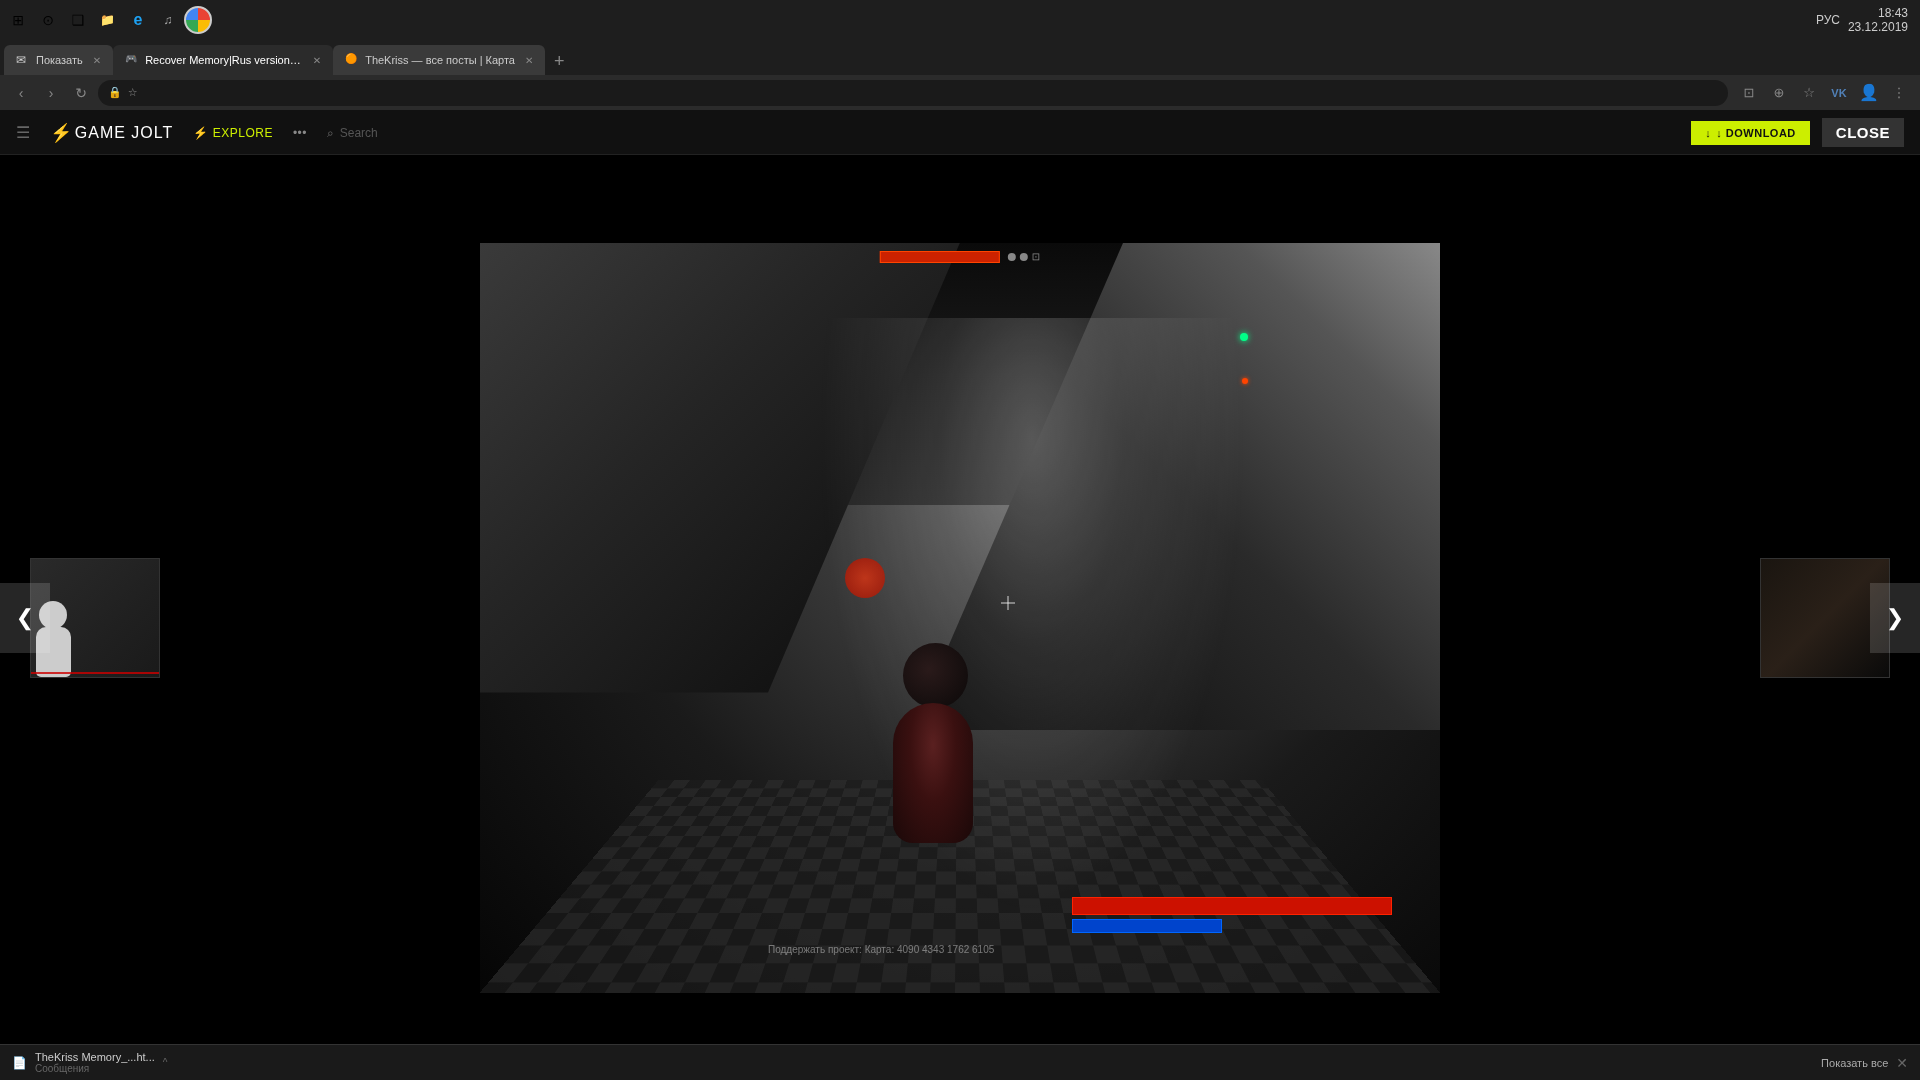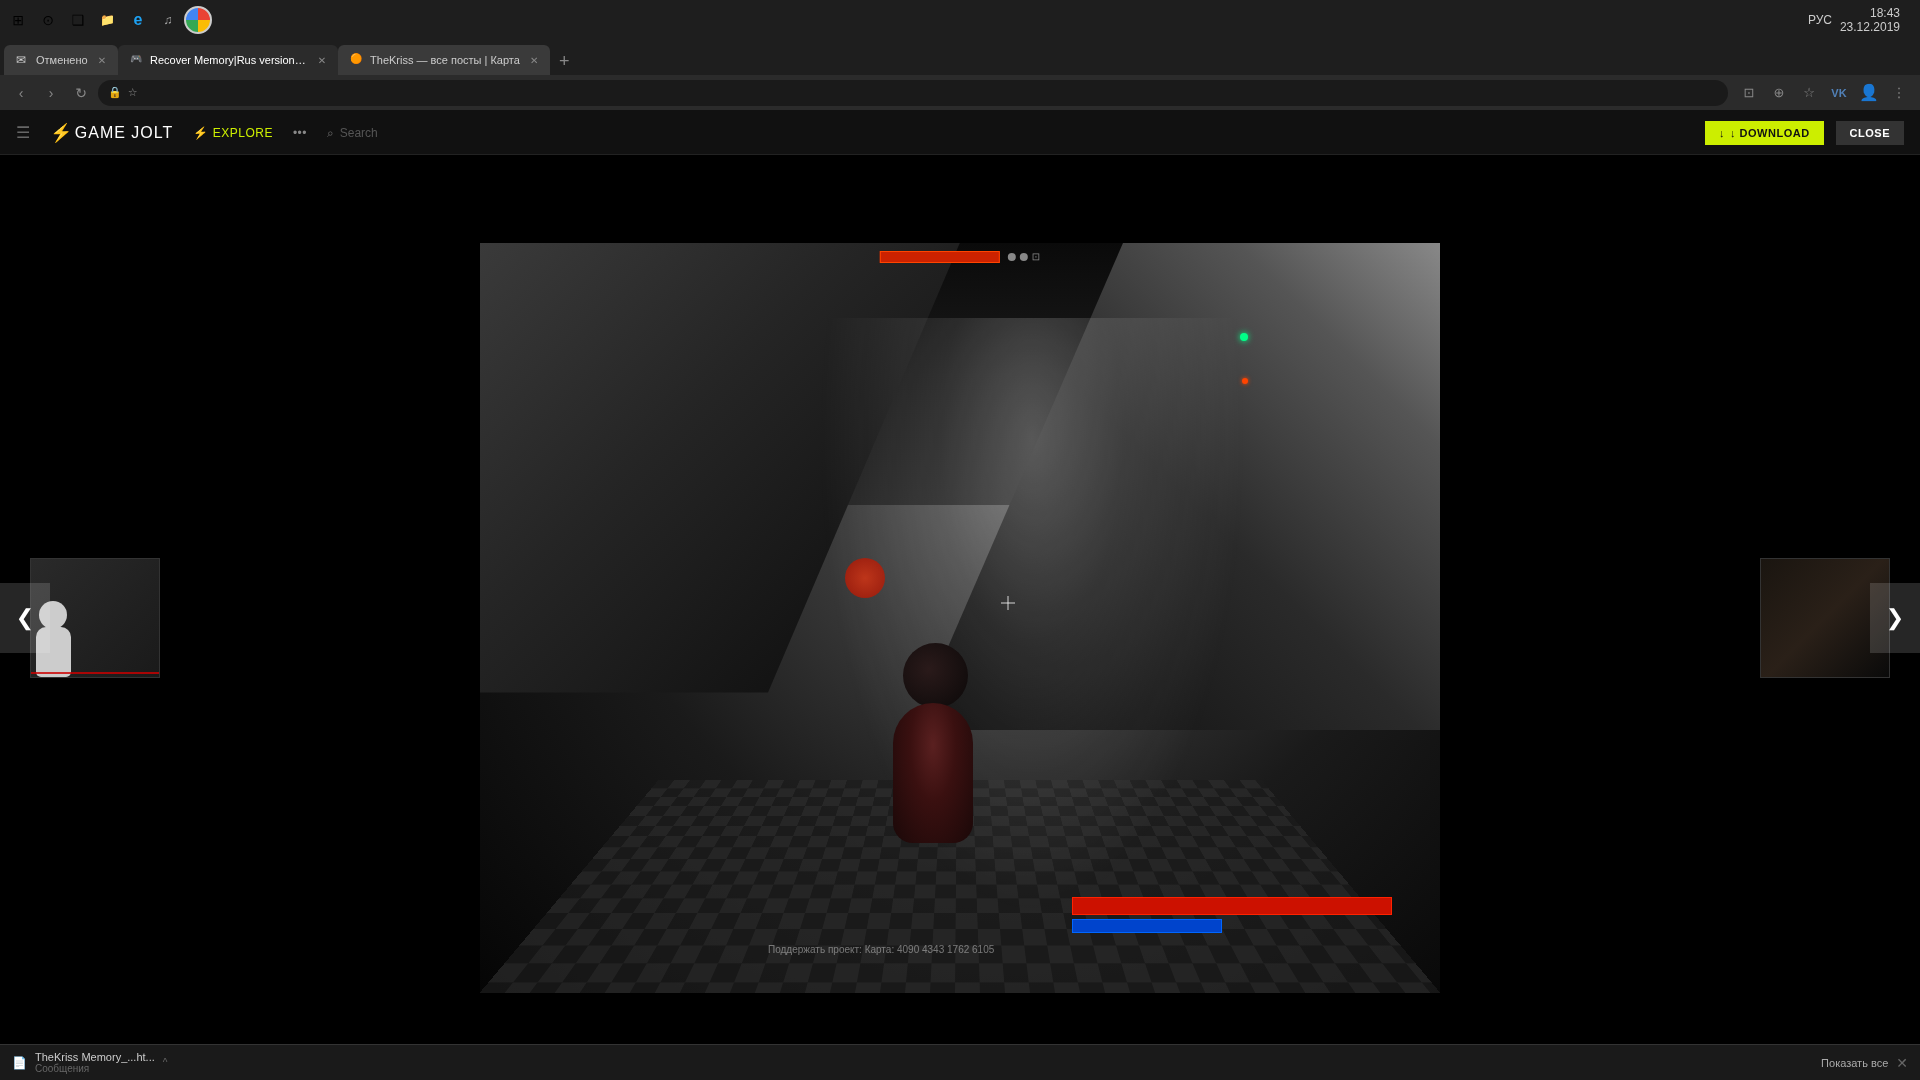--- a/index.html
+++ b/index.html
@@ -34,21 +34,21 @@
       align-items: center;
       justify-content: center;
       cursor: pointer;
       font-size: 14px;
     }
     .taskbar-right {
       margin-left: auto;
       display: flex;
       align-items: center;
       gap: 8px;
-      padding-right: 20px;
+      padding-right: 12px;
       font-size: 12px;
       color: #ccc;
     }
     .taskbar-clock {
       text-align: right;
       font-size: 12px;
       color: #ccc;
     }
 
     
@@ -231,21 +231,21 @@
       cursor: pointer;
       text-transform: uppercase;
       letter-spacing: 0.5px;
       display: flex;
       align-items: center;
       gap: 5px;
     }
     .gj-close-btn {
       background: #333;
       color: #fff;
-      font-size: 11px;
+      font-size: 15px;
       font-weight: bold;
       padding: 6px 14px;
       cursor: pointer;
       text-transform: uppercase;
       letter-spacing: 0.5px;
     }
 
     
     #screenshot-viewer {
       position: relative;
@@ -609,21 +609,21 @@
       <div>23.12.2019</div>
     </div>
   </div>
 </div>
 
 <div id="browser">
 
   <div id="tab-bar">
     <div class="tab">
       <span class="tab-favicon">✉</span>
-      <span class="tab-label">Отменено</span>
+      <span class="tab-label">Показать</span>
       <span class="tab-close">✕</span>
     </div>
     <div class="tab active">
       <span class="tab-favicon" style="font-size:10px;">🎮</span>
       <span class="tab-label">Recover Memory|Rus version by</span>
       <span class="tab-close">✕</span>
     </div>
     <div class="tab">
       <span class="tab-favicon" style="font-size:10px;">🟠</span>
       <span class="tab-label">TheKriss — все посты | Карта</span>

